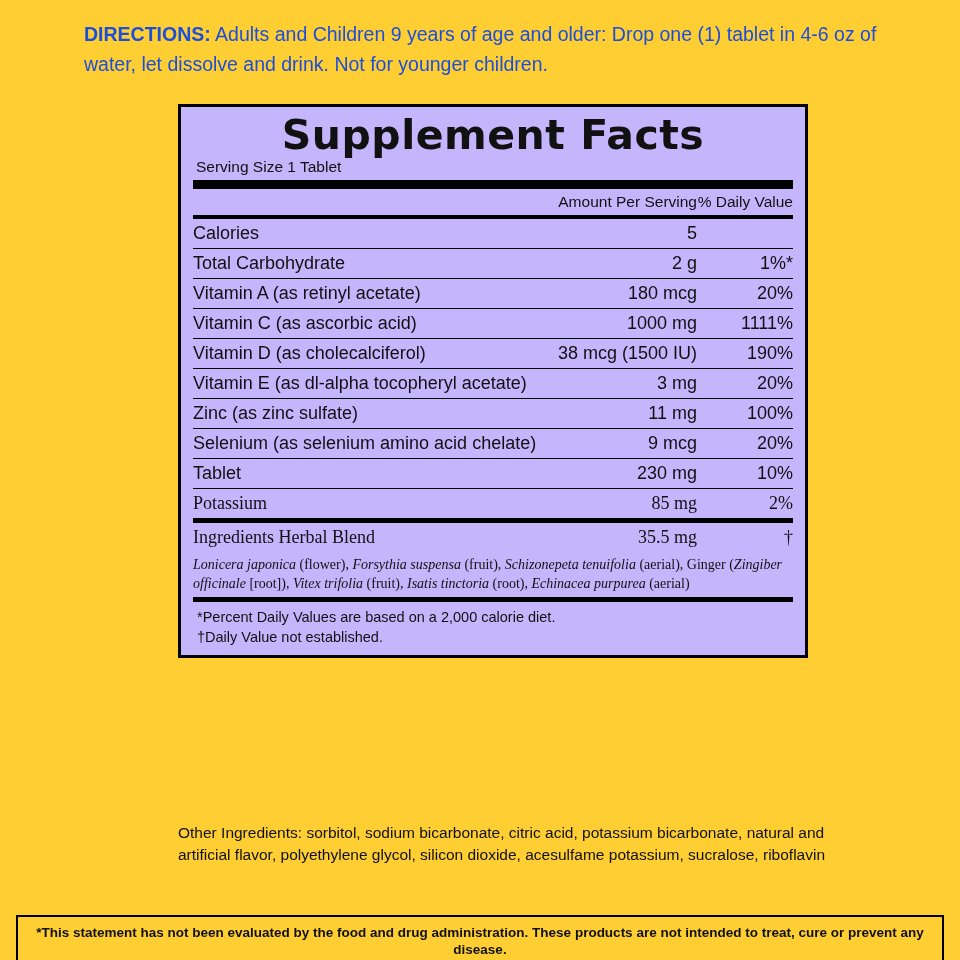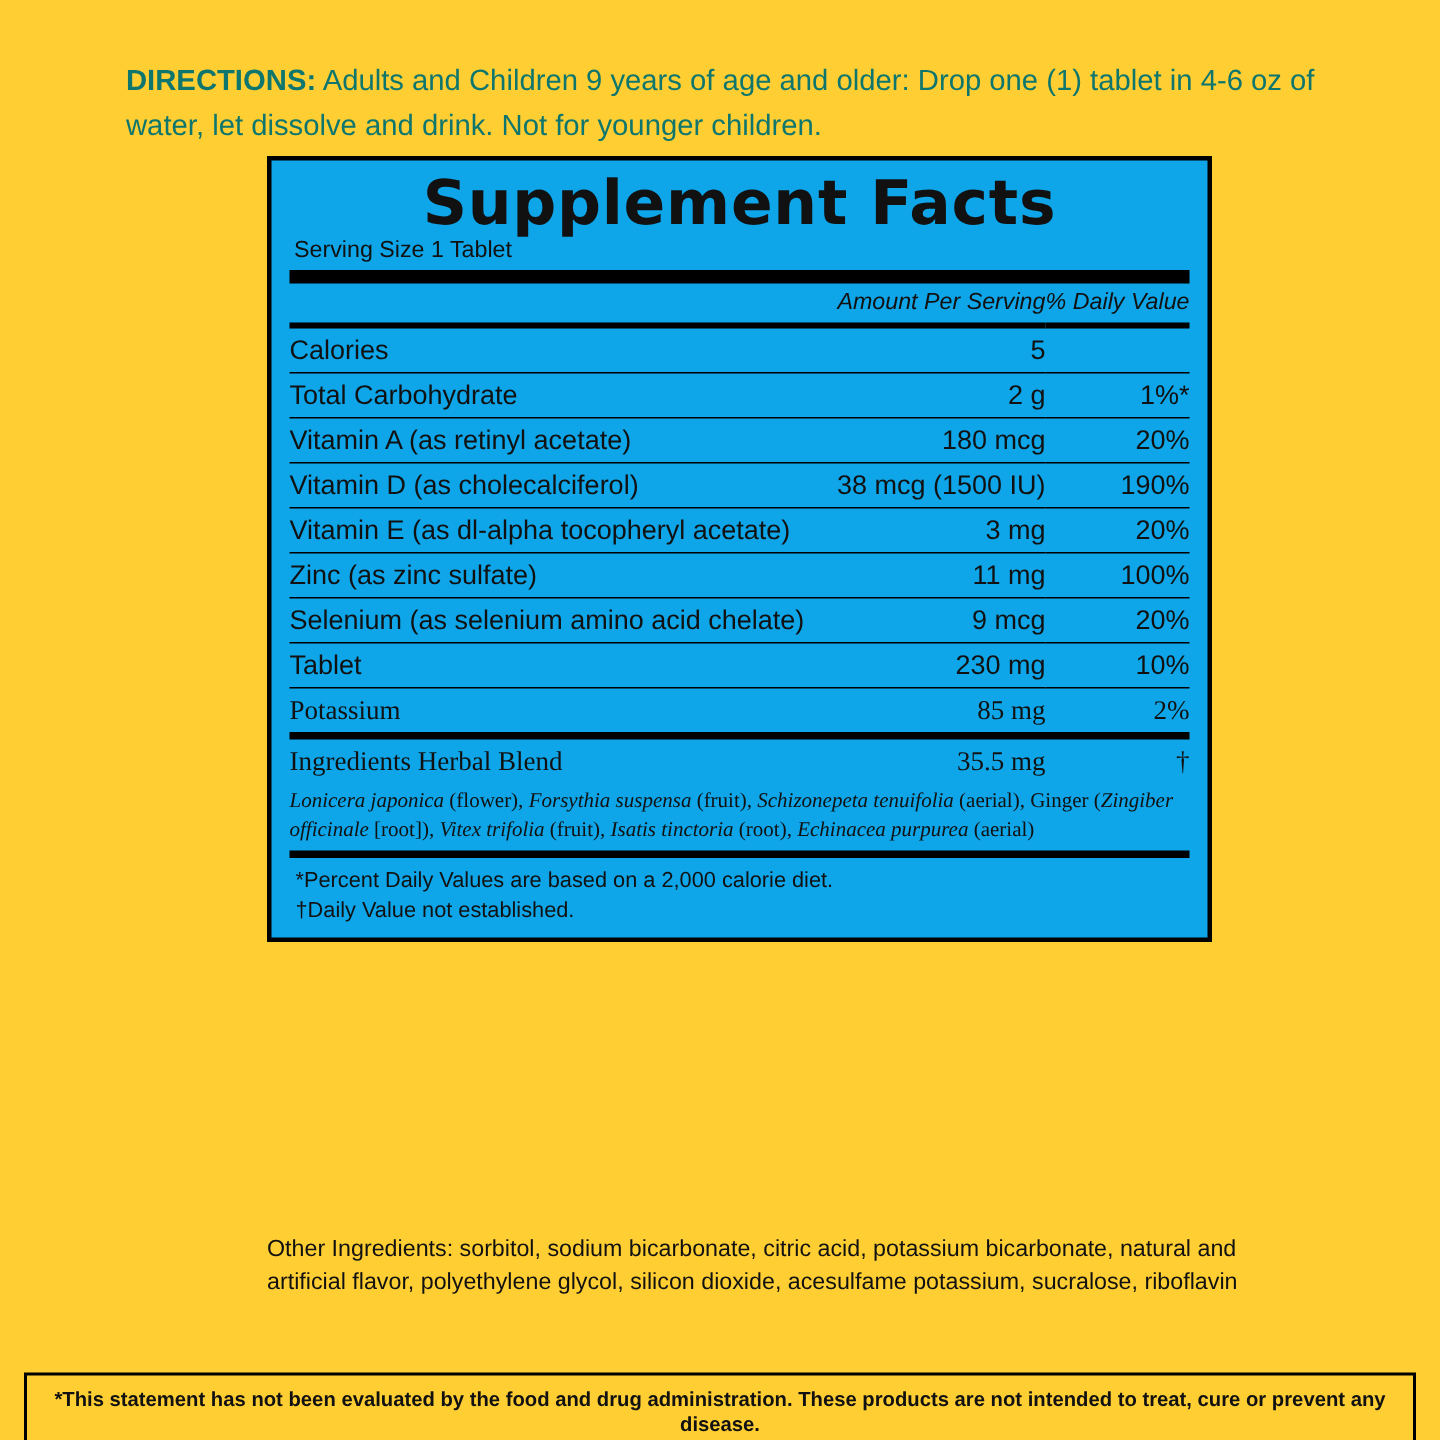--- a/index.html
+++ b/index.html
@@ -17,34 +17,33 @@
   }
 
   
   .directions {
     position: absolute;
     left: 84px;
     top: 20px;
     width: 800px;
     font-size: 19.5px;
     line-height: 1.52;
-    color: #0f766e;
-    margin-top: 20px;
+    color: #1d4ed8;
   }
   .directions .lead {
     font-weight: bold;
   }
 
   
   .panel {
     position: absolute;
     left: 178px;
     top: 104px;
     width: 630px;
-    background: #0ea5e9;
+    background: #c4b5fd;
     border: 3px solid #000;
     box-sizing: border-box;
     padding: 4px 12px 8px 12px;
   }
 
   .sf-title {
     font-family: "DejaVu Sans", sans-serif;
     font-weight: bold;
     font-size: 41px;
     letter-spacing: 0.5px;
@@ -83,21 +82,20 @@
     font-family: Liberation Serif, serif;
   }
   td.nm { text-align: left; padding-left: 4px; }
   td.amt { text-align: right; white-space: nowrap; padding-right: 22px; }
   td.dv { text-align: right; white-space: nowrap; padding-right: 4px; width: 96px; }
 
   .hdr-row td {
     font-size: 15.5px;
     padding-bottom: 2px;
     border-bottom: none;
-    font-style: italic;
   }
   .hdr-row td.amt, .hdr-row td.dv {
     text-align: right;
   }
 
   
   .blend-sub {
     font-size: 14px;
     line-height: 1.33;
     padding-left: 26px;
@@ -171,20 +169,25 @@
         <td class="nm">Total Carbohydrate</td>
         <td class="amt">2 g</td>
         <td class="dv">1%*</td>
       </tr>
       <tr>
         <td class="nm">Vitamin A (as retinyl acetate)</td>
         <td class="amt">180 mcg</td>
         <td class="dv">20%</td>
       </tr>
       <tr>
+        <td class="nm">Vitamin C (as ascorbic acid)</td>
+        <td class="amt">1000 mg</td>
+        <td class="dv">1111%</td>
+      </tr>
+      <tr>
         <td class="nm">Vitamin D (as cholecalciferol)</td>
         <td class="amt">38 mcg (1500 IU)</td>
         <td class="dv">190%</td>
       </tr>
       <tr>
         <td class="nm">Vitamin E (as dl-alpha tocopheryl acetate)</td>
         <td class="amt">3 mg</td>
         <td class="dv">20%</td>
       </tr>
       <tr>

